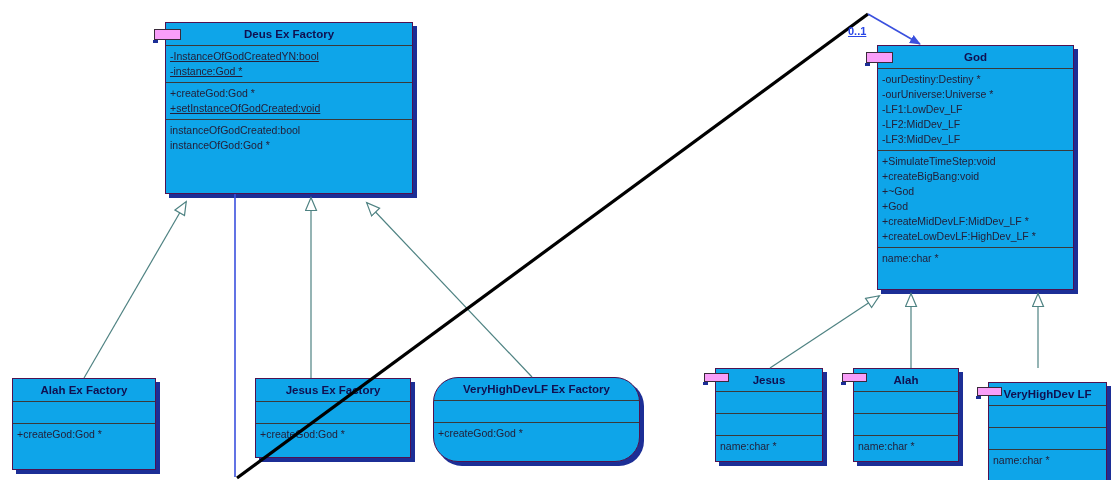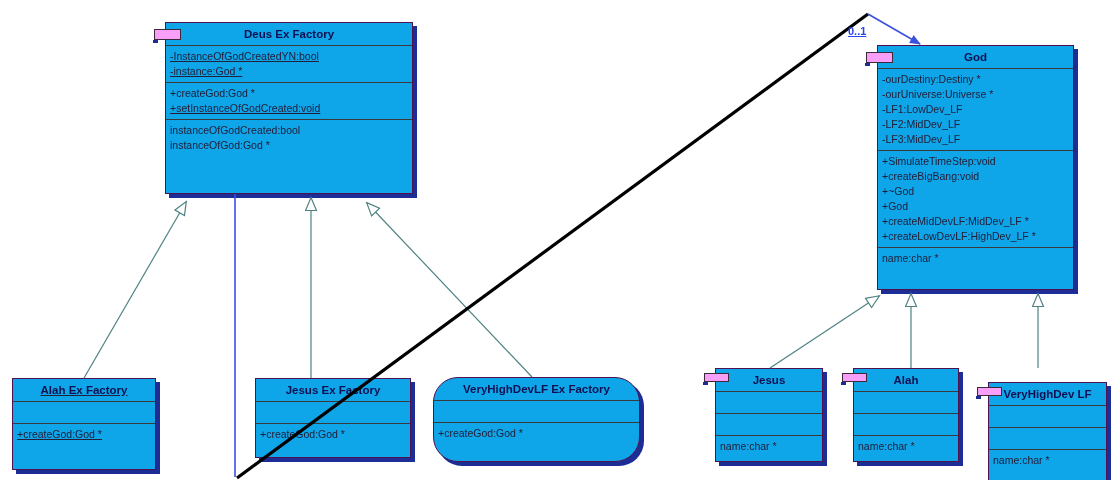--- a/index.html
+++ b/index.html
@@ -110,21 +110,21 @@
         <div class="row">+createBigBang:void</div>
         <div class="row">+~God</div>
         <div class="row">+God</div>
         <div class="row">+createMidDevLF:MidDev_LF *</div>
         <div class="row">+createLowDevLF:HighDev_LF *</div>
       </div>
       <div class="compartment">
         <div class="row">name:char *</div>
       </div>
     </div>
-    <div class="uml-class" style="left: 12px; top: 378px; width: 144px; height: 92px; text-decoration: underline;">
+    <div class="uml-class" style="left: 12px; top: 378px; width: 144px; height: 92px;">
 
       <div class="title">Alah Ex Factory</div>
     <div class="compartment"></div>
       <div class="compartment">
         <div class="row">+createGod:God *</div>
       </div>
     </div>
     <div class="uml-class" style="left: 255px; top: 378px; width: 156px; height: 80px;">
 
       <div class="title">Jesus Ex Factory</div>

